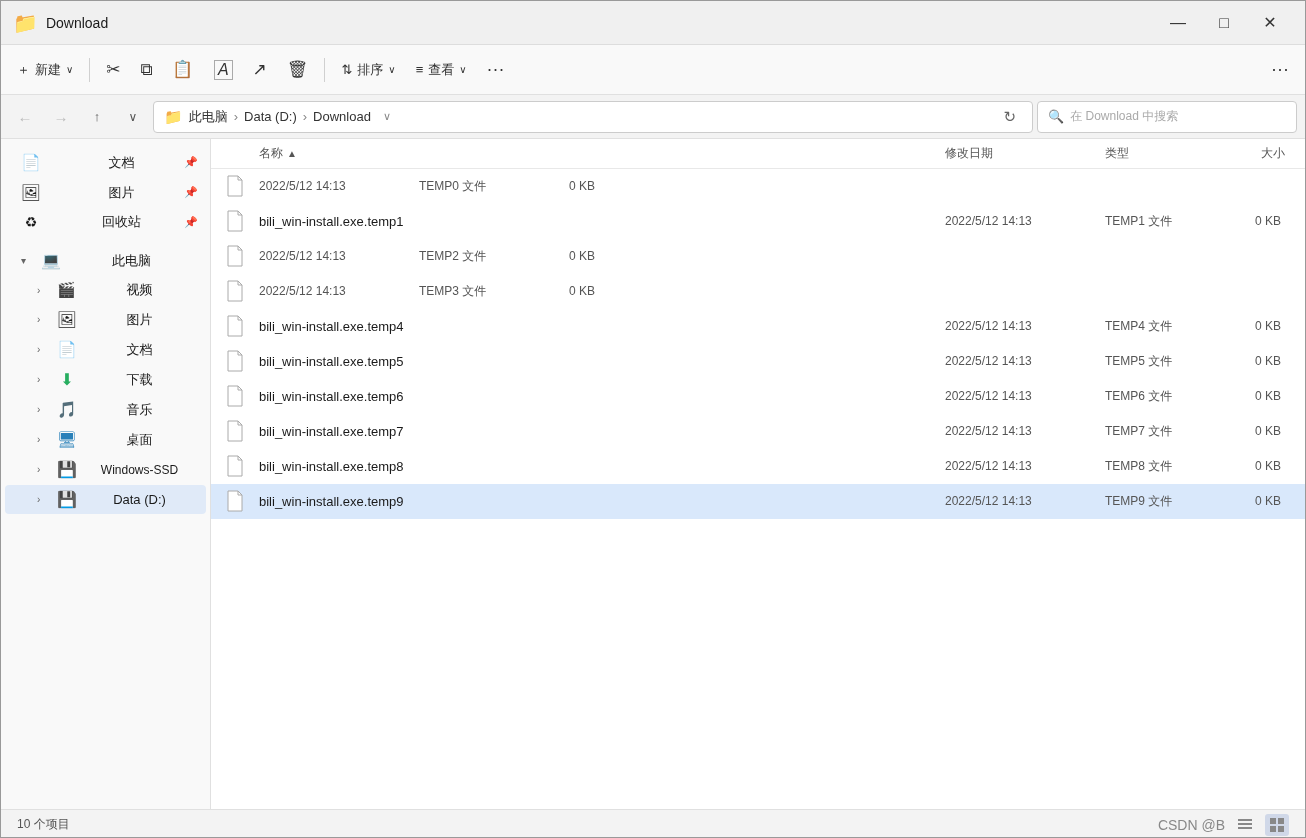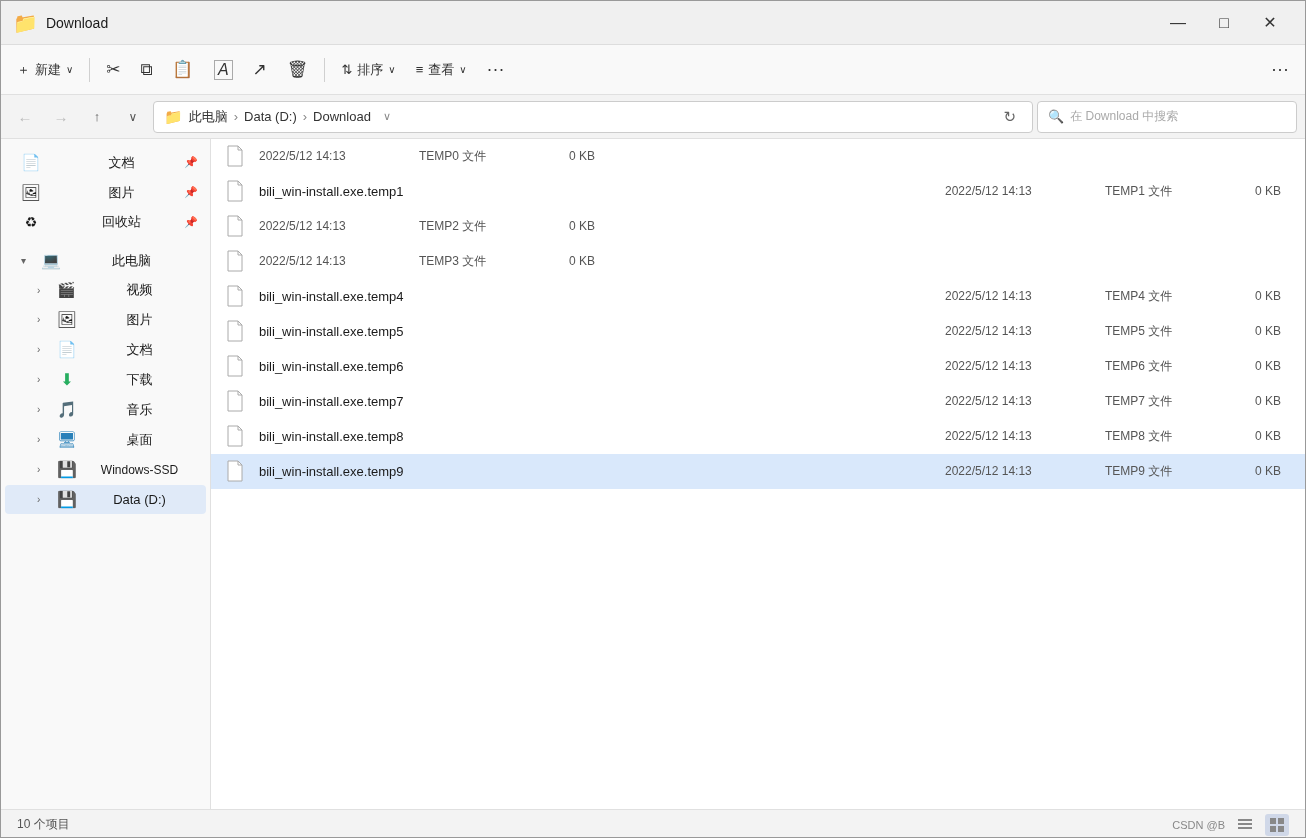--- a/index.html
+++ b/index.html
@@ -250,21 +250,21 @@
       align-items: center;
       padding: 0 16px;
       font-size: 12px;
       color: #555;
     }
     #status-bar .status-right {
       margin-left: auto;
       display: flex;
       align-items: center;
       gap: 8px;
-      font-size: 11px;
+      font-size: 14px;
       color: #888;
     }
     .view-btn {
       width: 24px;
       height: 22px;
       display: flex;
       align-items: center;
       justify-content: center;
       cursor: pointer;
       border-radius: 3px;
@@ -432,20 +432,35 @@
 
     <div class="sidebar-item active" style="padding-left:32px;">
       <span class="expand-icon">›</span>
       <span class="item-icon">💾</span>
       <span class="item-label">Data (D:)</span>
     </div>
   </div>
 
   <div id="file-area">
 
+    <div id="file-list-header">
+      <div class="col-name" style="display:flex;align-items:center;cursor:pointer;">
+        <span>名称</span>
+        <span class="sort-arrow">▲</span>
+      </div>
+      <div class="col-date" style="cursor:pointer;">
+        <span>修改日期</span>
+      </div>
+      <div class="col-type" style="cursor:pointer;">
+        <span>类型</span>
+      </div>
+      <div class="col-size" style="cursor:pointer;">
+        <span>大小</span>
+      </div>
+    </div>
 
     <div id="file-list">
     <div class="file-row">
       <div class="file-icon">
         <svg width="20" height="22" viewBox="0 0 20 22" fill="none">
           <path d="M3 1h10l4 4v16H3V1z" stroke="#aaa" stroke-width="1" fill="white"></path>
           <path d="M13 1v4h4" stroke="#aaa" stroke-width="1" fill="none"></path>
         </svg>
       </div>
       <div class="file-date">2022/5/12 14:13</div>

